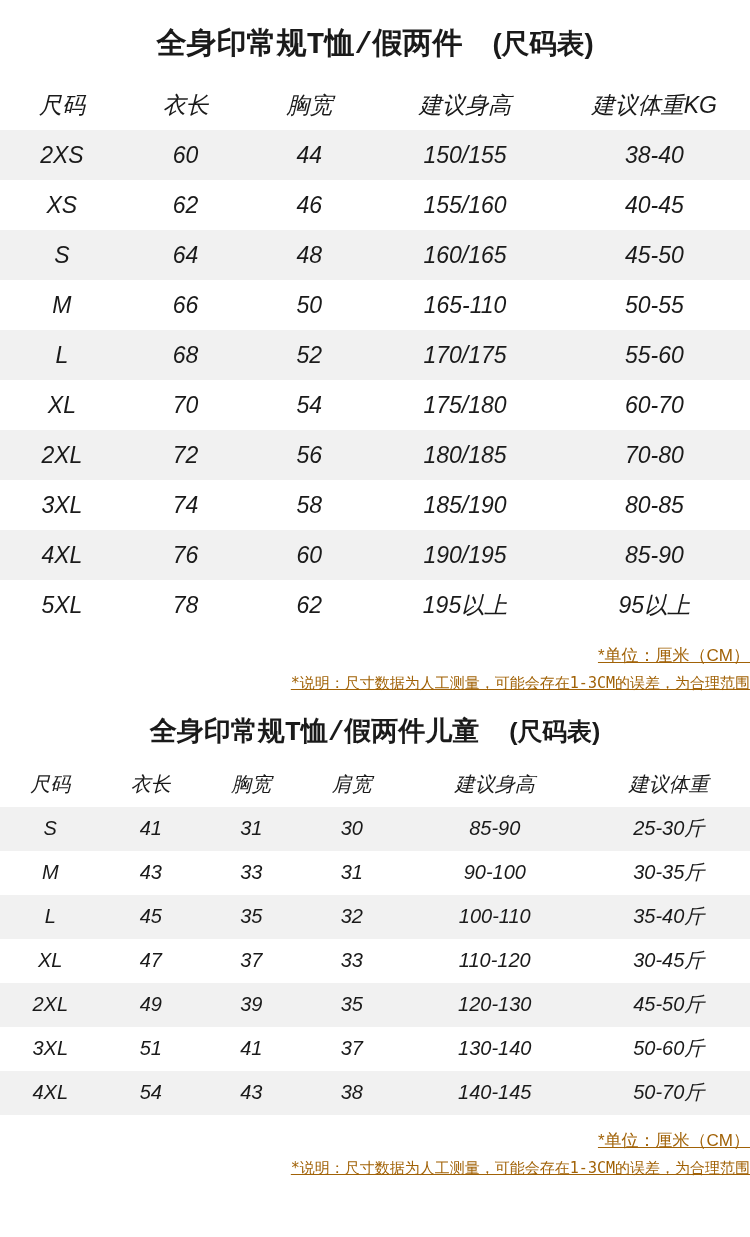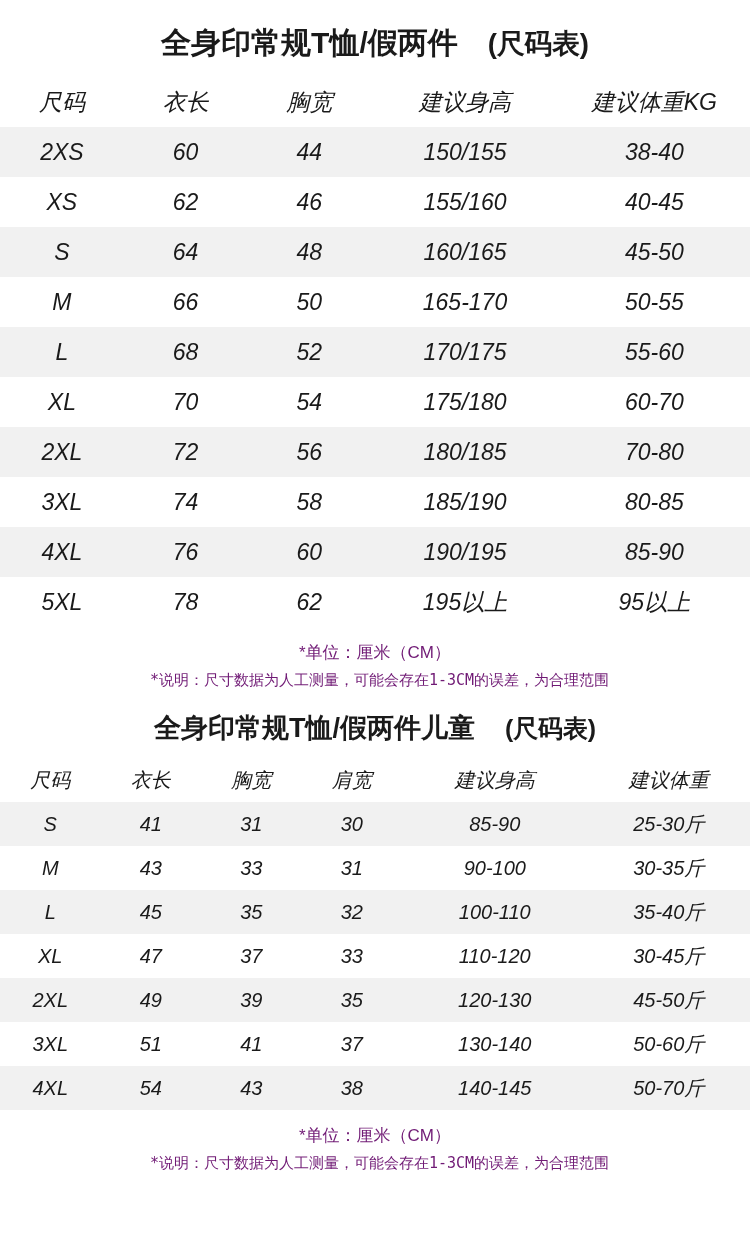--- a/index.html
+++ b/index.html
@@ -33,21 +33,21 @@
     font-size: 30px;
     padding-top: 26px;
     padding-bottom: 18px;
   }
   .title-2 {
     font-size: 27px;
     padding-top: 20px;
     padding-bottom: 14px;
   }
   .title-main {
-    font-family: Liberation Sans, sans-serif;
+    font-family: Liberation Mono, monospace;
   }
   .title-paren {
     font-size: 0.92em;
     margin-left: 30px;
   }
 
   
   table.size-table {
     width: 100%;
     border-collapse: collapse;
@@ -73,22 +73,23 @@
   
   .t2 td, .t2 th { height: 44px; font-size: 20px; }
   .t2 tbody tr:nth-child(odd) { background: #f1f1f1; }
   .t2 tbody tr:nth-child(even) { background: #ffffff; }
   .t2 thead tr { background: #ffffff; }
   .t2 thead th { font-size: 20px; }
 
   
   .note {
     font-family: "Liberation Sans", sans-serif;
-    text-align: center;
-    color: #701a75;
+    text-align: right;
+    color: #a16207;
+    text-decoration: underline;
   }
   .note-unit {
     font-size: 17px;
     padding-top: 14px;
     padding-bottom: 6px;
   }
   .note-desc {
     font-size: 17px;
     padding-bottom: 4px;
   }
@@ -143,21 +144,21 @@
         <td class="cell-size">S</td>
         <td>64</td>
         <td>48</td>
         <td>160/165</td>
         <td>45-50</td>
       </tr>
       <tr>
         <td class="cell-size">M</td>
         <td>66</td>
         <td>50</td>
-        <td>165-170</td>
+        <td>165-110</td>
         <td>50-55</td>
       </tr>
       <tr>
         <td class="cell-size">L</td>
         <td>68</td>
         <td>52</td>
         <td>170/175</td>
         <td>55-60</td>
       </tr>
       <tr>

